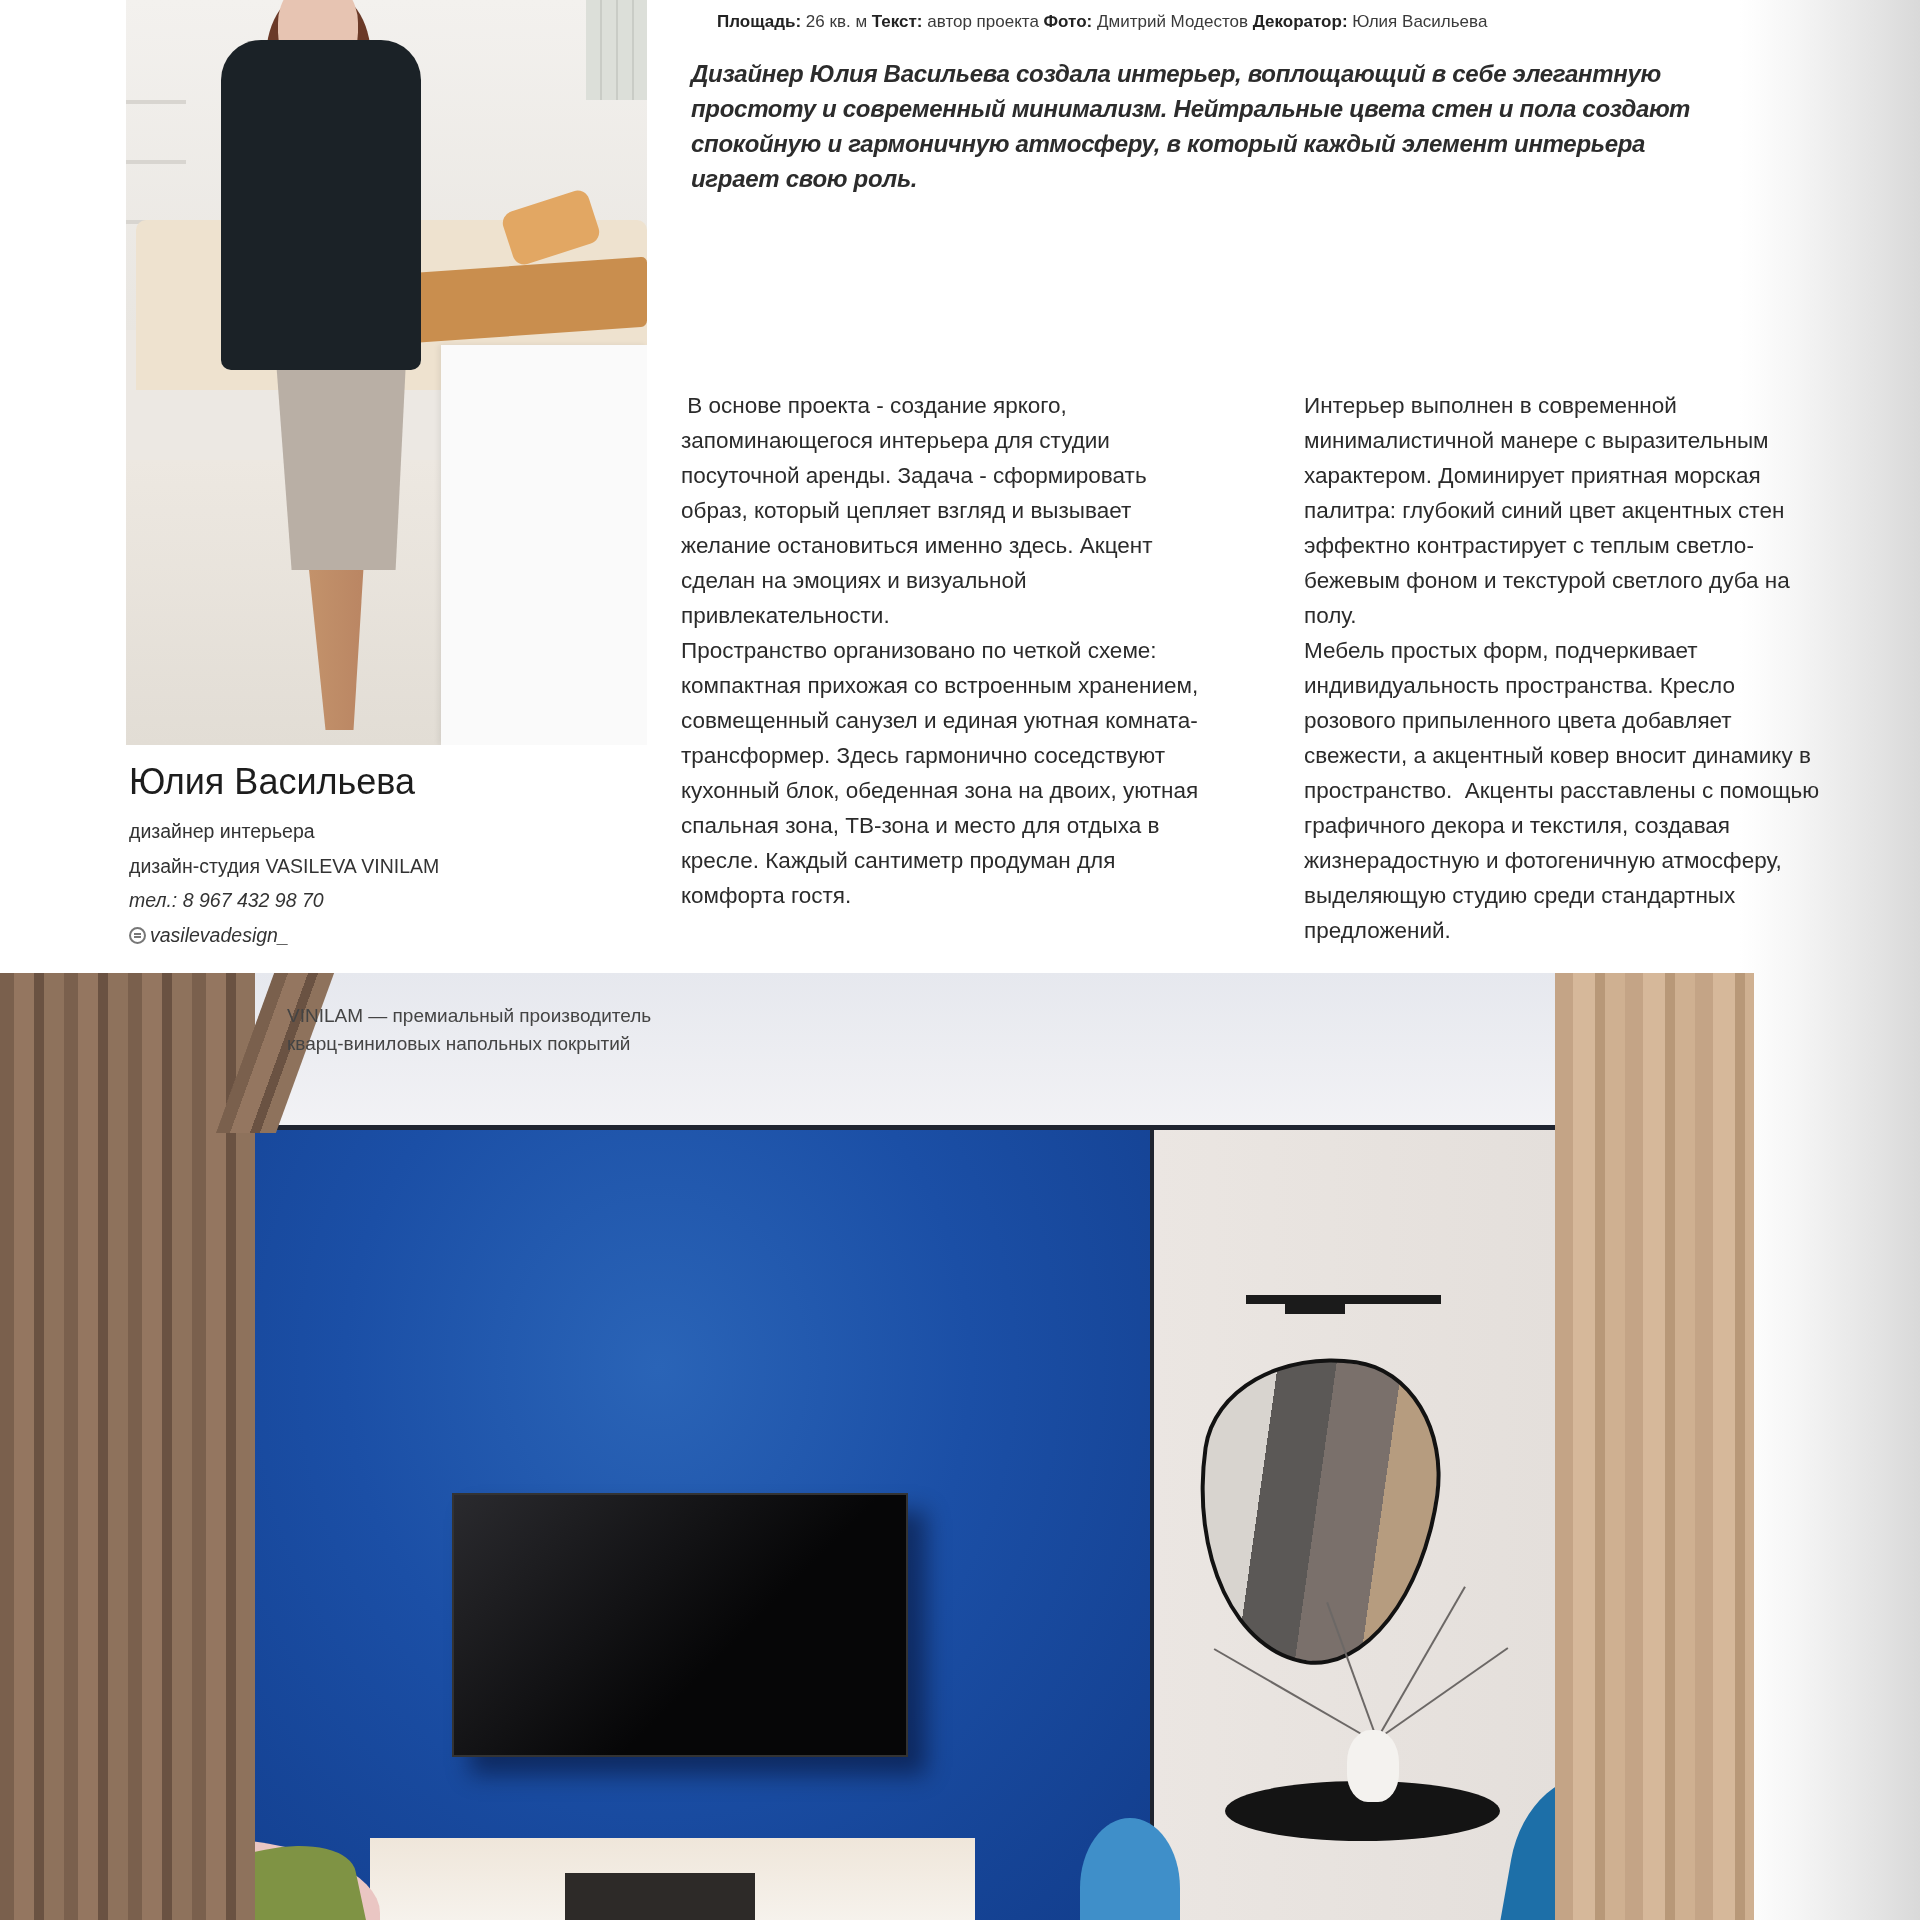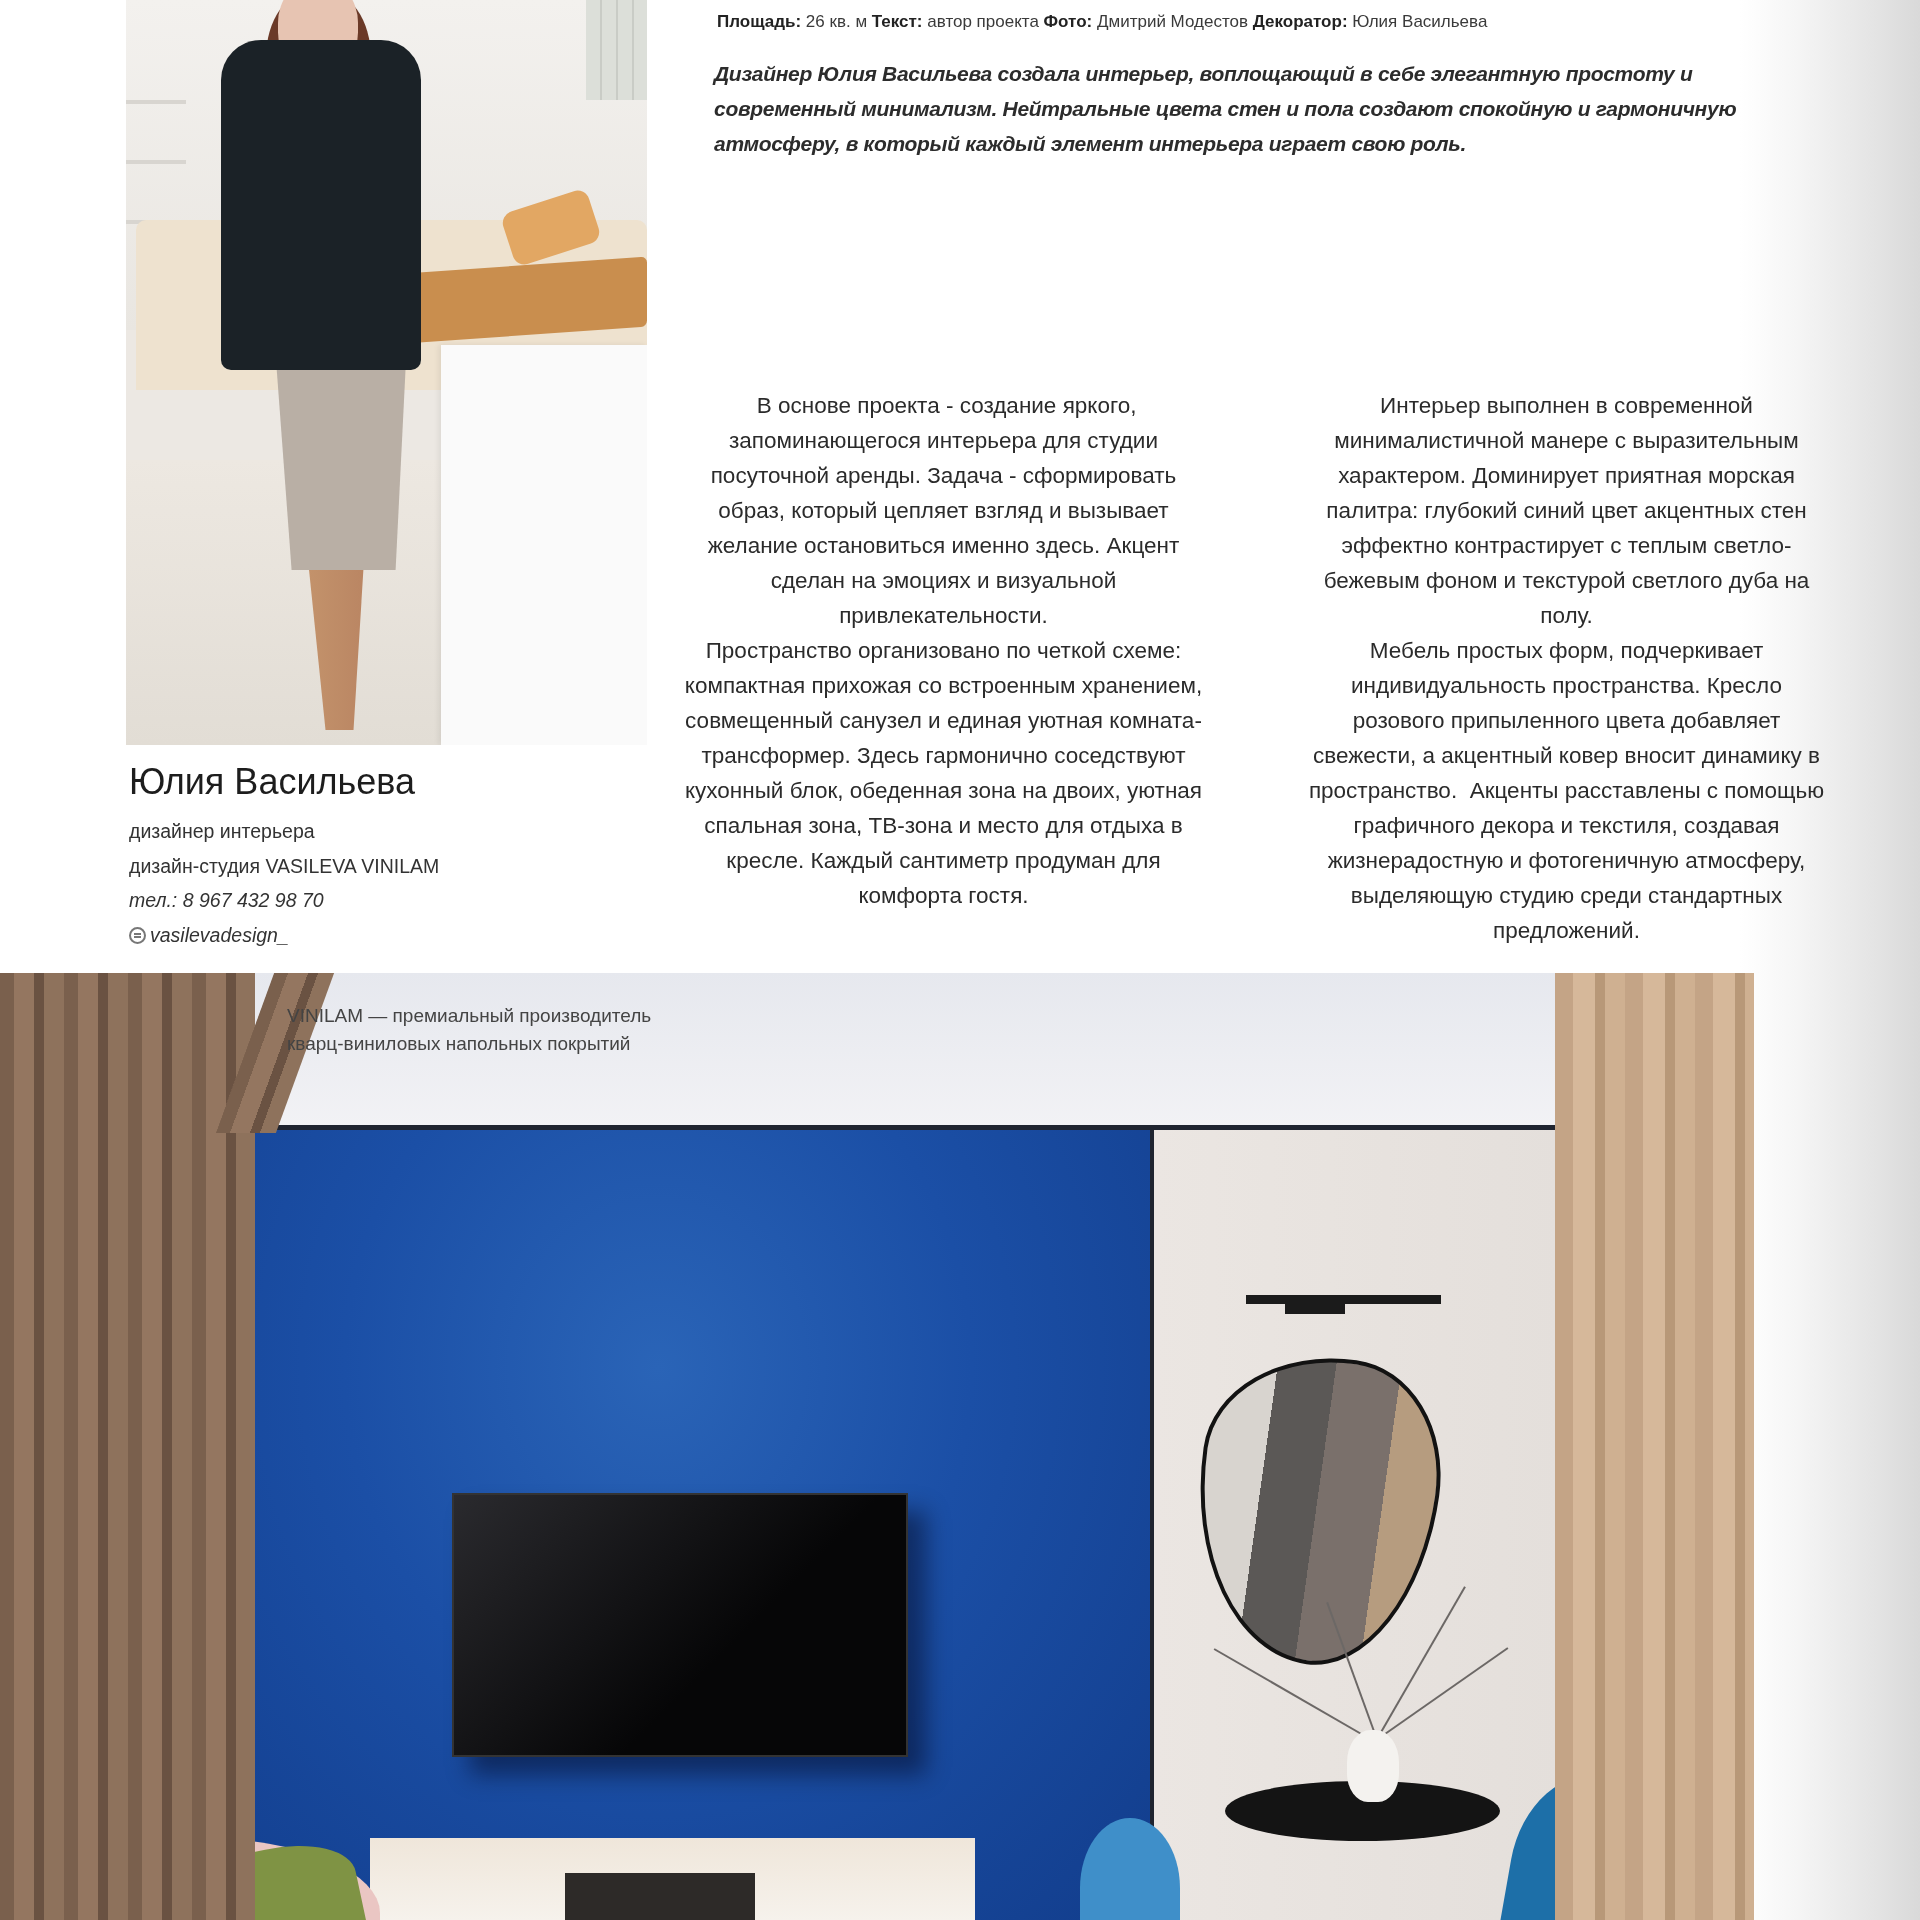--- a/index.html
+++ b/index.html
@@ -16,23 +16,23 @@
   .portrait .pillow{position:absolute;left:380px;top:200px;width:90px;height:55px;background:#e2a763;border-radius:12px;transform:rotate(-18deg);}
   .portrait .table{position:absolute;left:315px;top:345px;width:206px;height:400px;background:#fafafa;box-shadow:-2px 0 6px rgba(0,0,0,.08);}
   .portrait .jacket{position:absolute;left:95px;top:40px;width:200px;height:330px;background:#1b2227;border-radius:40px 40px 10px 10px;}
   .portrait .skirt{position:absolute;left:150px;top:360px;width:130px;height:210px;background:#b9afa5;clip-path:polygon(0 0,100% 0,92% 100%,12% 100%);}
   .portrait .head{position:absolute;left:152px;top:-20px;width:80px;height:95px;background:#e7c4b2;border-radius:45%;}
   .portrait .hair{position:absolute;left:140px;top:-10px;width:105px;height:150px;background:#6b3a28;border-radius:45% 45% 30% 30%;z-index:0;}
   .portrait .legs{position:absolute;left:175px;top:560px;width:70px;height:170px;background:linear-gradient(90deg,#c4946c,#b98462);clip-path:polygon(10% 0,90% 0,75% 100%,35% 100%);}
   
   .meta{position:absolute;left:681px;top:12px;font-size:17px;color:#3a3a3a;white-space:nowrap;margin-left:36px;}
   .meta b{font-weight:bold;color:#222;}
-  .lead{position:absolute;left:714px;top:56px;width:1030px;font-size:21px;line-height:35px;font-style:italic;font-weight:bold;color:#2c2c2c;font-family:"Liberation Sans",sans-serif;letter-spacing:-0.3px;}
+  .lead{position:absolute;left:691px;top:56px;width:1030px;font-size:24px;line-height:35px;font-style:italic;font-weight:bold;color:#2c2c2c;font-family:"Liberation Sans",sans-serif;letter-spacing:-0.3px;}
   .col{position:absolute;top:388px;width:525px;font-size:22.5px;line-height:35px;color:#2b2b2b;}
-  .col p{margin:0;text-align:center;}
+  .col p{margin:0;}
   .col1{left:681px;}
   .col2{left:1304px;}
   
   .author{position:absolute;left:129px;top:760px;}
   .author-name{font-size:36px;color:#1d1d1d;margin:0 0 10px 0;line-height:44px;}
   .author-line{font-size:19.5px;line-height:34.5px;color:#333;}
   .author-line.it{font-style:italic;}
   .insta{display:inline-block;width:17px;height:17px;border:2px solid #777;border-radius:50%;box-sizing:border-box;vertical-align:-2px;margin-right:4px;position:relative;background:#fff;}
   .insta::before{content:"";position:absolute;left:3px;right:3px;top:4px;height:2px;background:#777;box-shadow:0 3px 0 #777;}
   

